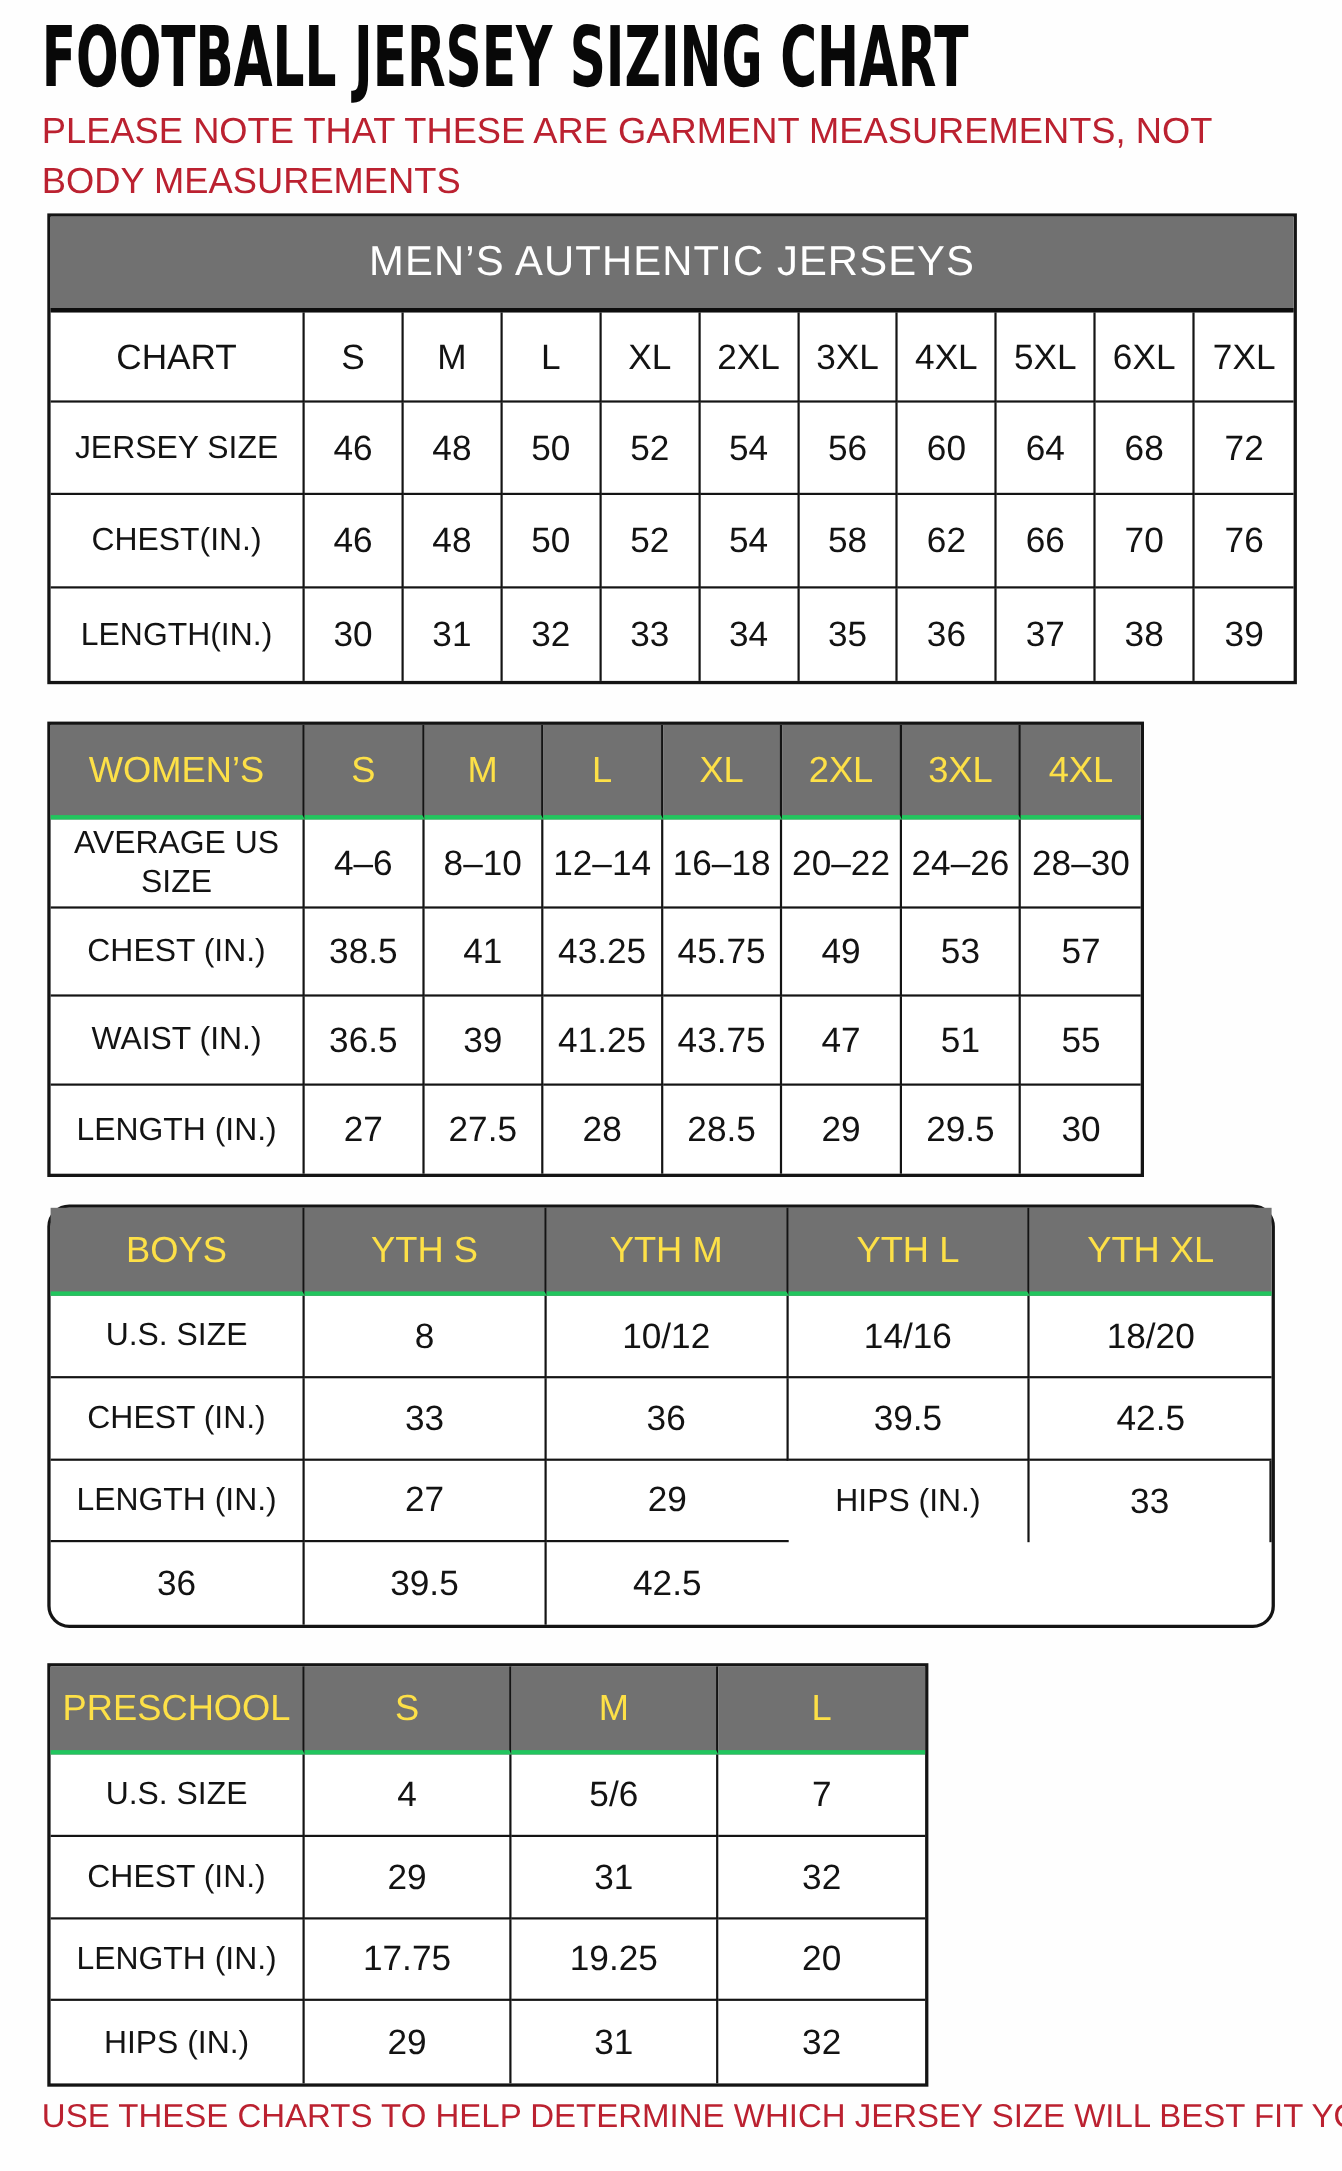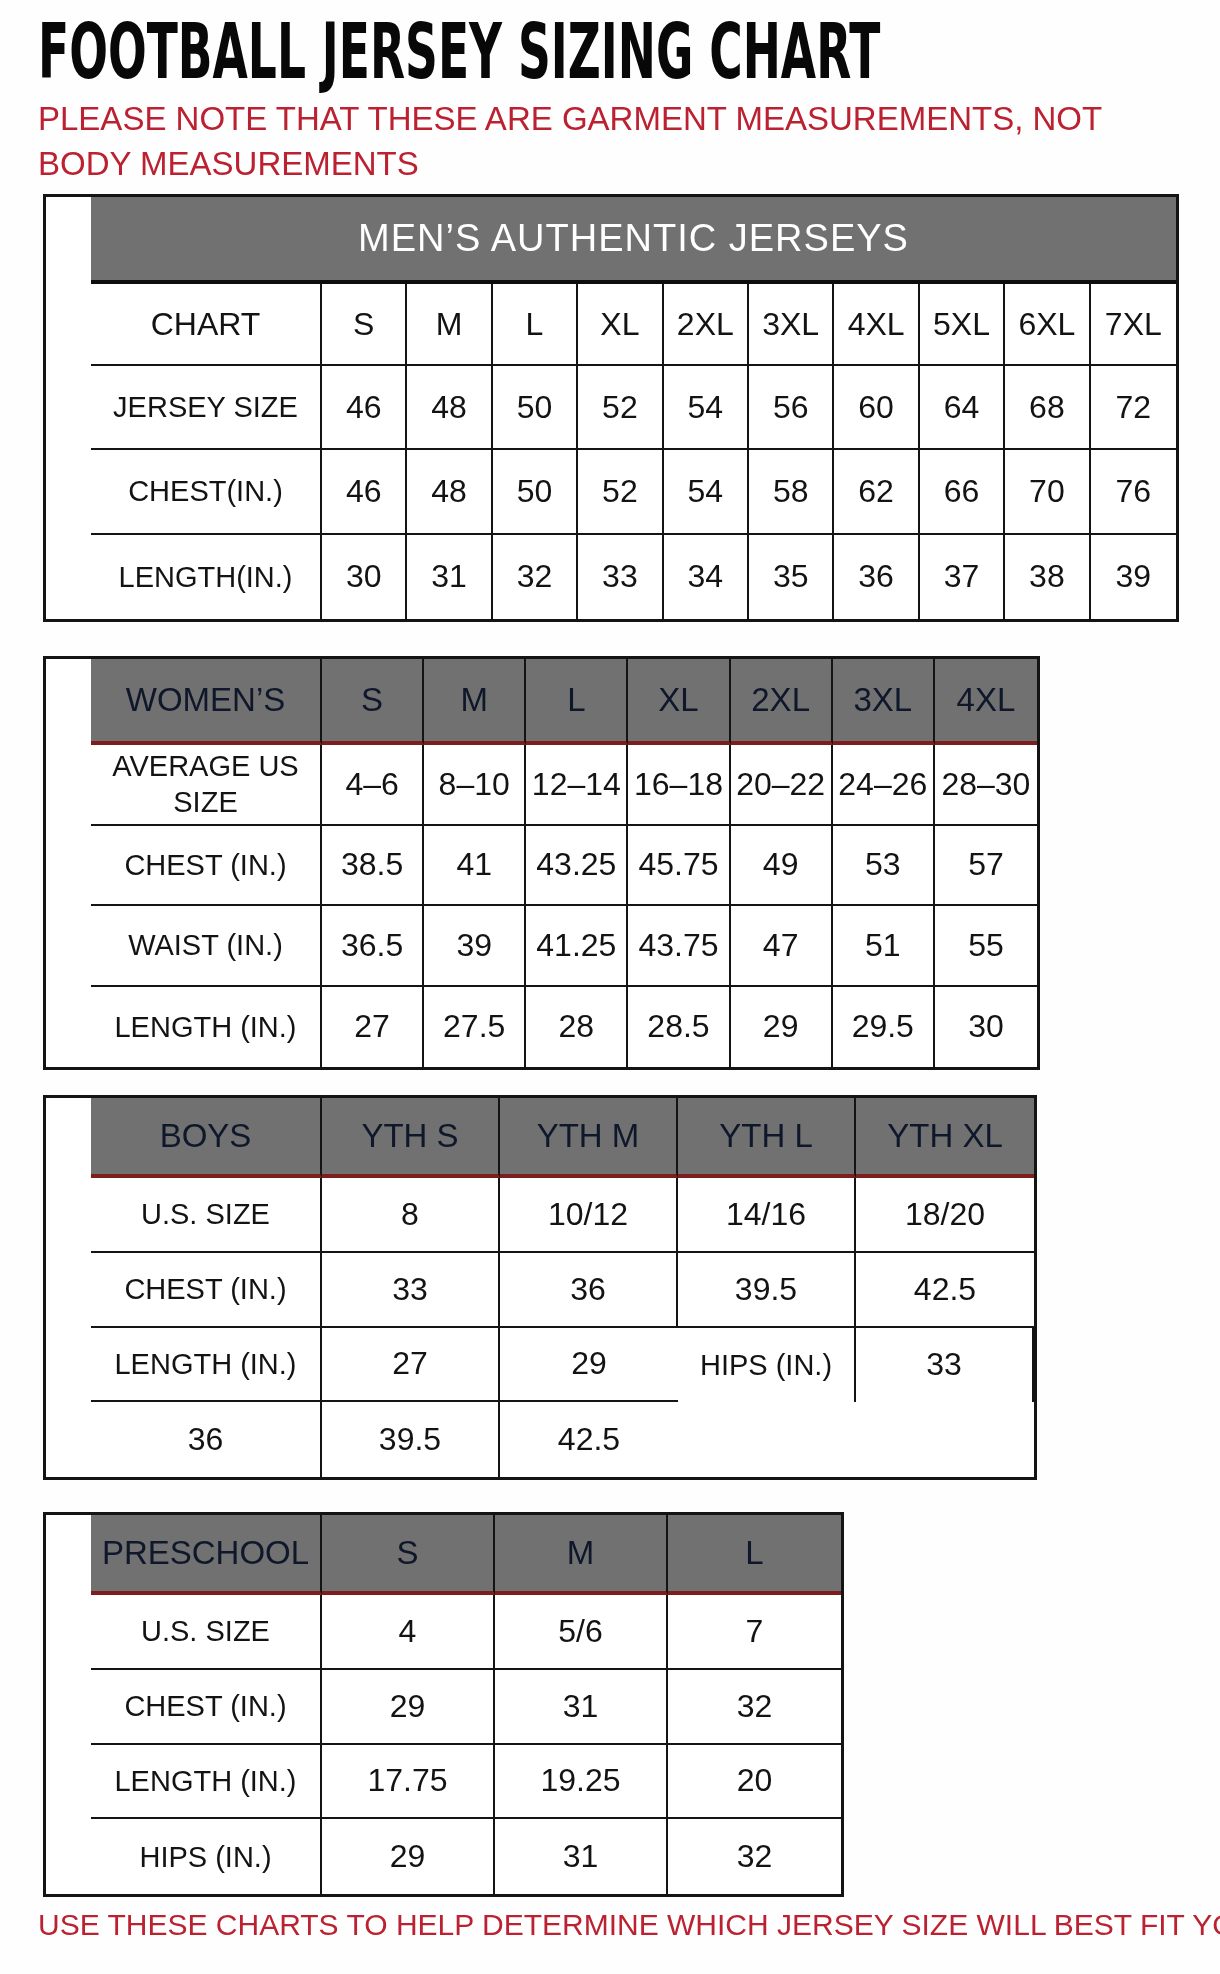--- a/index.html
+++ b/index.html
@@ -22,41 +22,40 @@
     font-size:33px; line-height:45px; font-weight:400;
     color:var(--accent-red, #bb2130);
   }
   .footer-note {
     position:absolute; left:38px; top:1908px; white-space:nowrap;
     font-size:30px; font-weight:400; color:var(--accent-red, #bb2130);
   }
   .sizing-table {
     position:absolute; display:grid; background:#fff;
     border:3px solid #141414;
-    padding-left:45px;
   }
   .t-mens      { left:43px; top:194px;  width:1136px; height:428px; grid-template-columns:231px repeat(10, 1fr); grid-template-rows:87px 82px 1fr 1fr 1fr; }
   .t-womens    { left:43px; top:656px;  width:997px;  height:414px; grid-template-columns:231px repeat(7, 1fr);  grid-template-rows:86px 1fr 1fr 1fr 1fr; }
-  .t-boys      { left:43px; top:1095px; width:994px;  height:385px; grid-template-columns:231px repeat(4, 1fr);  grid-template-rows:80px 1fr 1fr 1fr 1fr; }
+  .t-boys      { left:43px; top:1095px; width:1116px;  height:385px; grid-template-columns:231px repeat(4, 1fr);  grid-template-rows:80px 1fr 1fr 1fr 1fr;border-radius:20px; }
   .t-preschool { left:43px; top:1512px; width:801px;  height:385px; grid-template-columns:231px repeat(3, 1fr);  grid-template-rows:80px 1fr 1fr 1fr 1fr; }
   .cell {
     display:flex; align-items:center; justify-content:center; text-align:center;
     border-right:2px solid #141414; border-bottom:2px solid #141414;
     font-size:32px; color:#131313; overflow:hidden;
   }
   .cell.last-col { border-right:none; }
   .cell.last-row { border-bottom:none; }
   .banner {
     grid-column:1 / -1;
     background:var(--header-gray, #717171); color:#ffffff;
     font-size:38px; letter-spacing:1px; border-bottom:4px solid #0d0d0d;
   }
   .gray-hdr {
-    background:var(--header-gray, #717171); color:#0f172a;
-    font-size:33px; border-bottom:4px solid #7f1d1d;
+    background:var(--header-gray, #717171); color:#fde047;
+    font-size:33px; border-bottom:4px solid #22c55e;
   }
   .plain-hdr { font-size:32px; }
   .row-label { font-size:29px; line-height:1.25; padding:0 12px; }
 </style>
 </head>
 <body>
 
 <div class="canvas">
 
   <div class="page-title">

